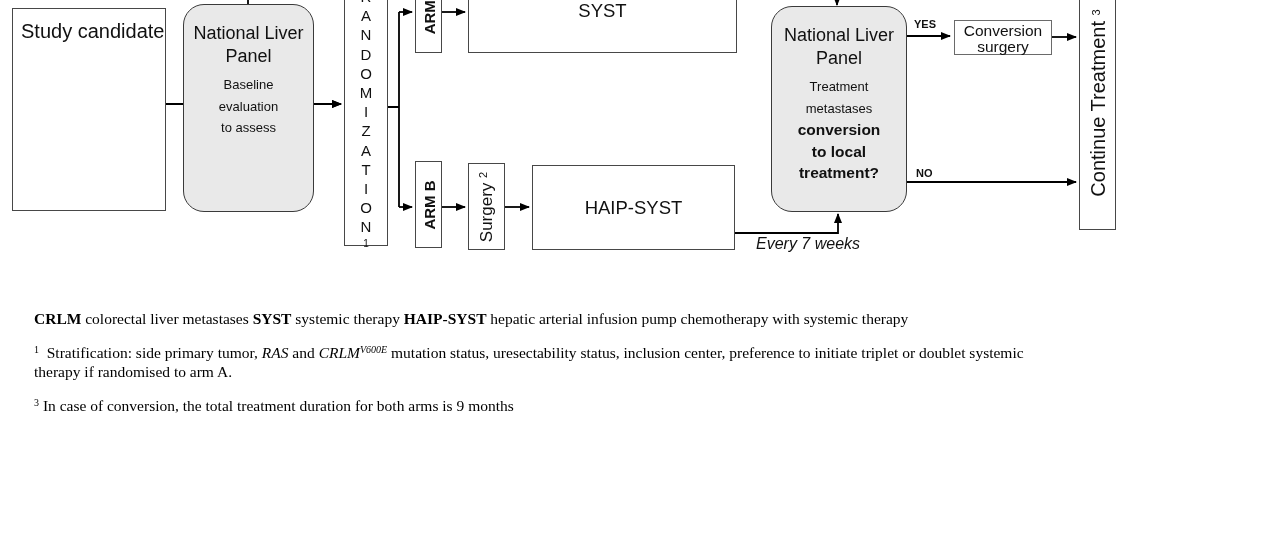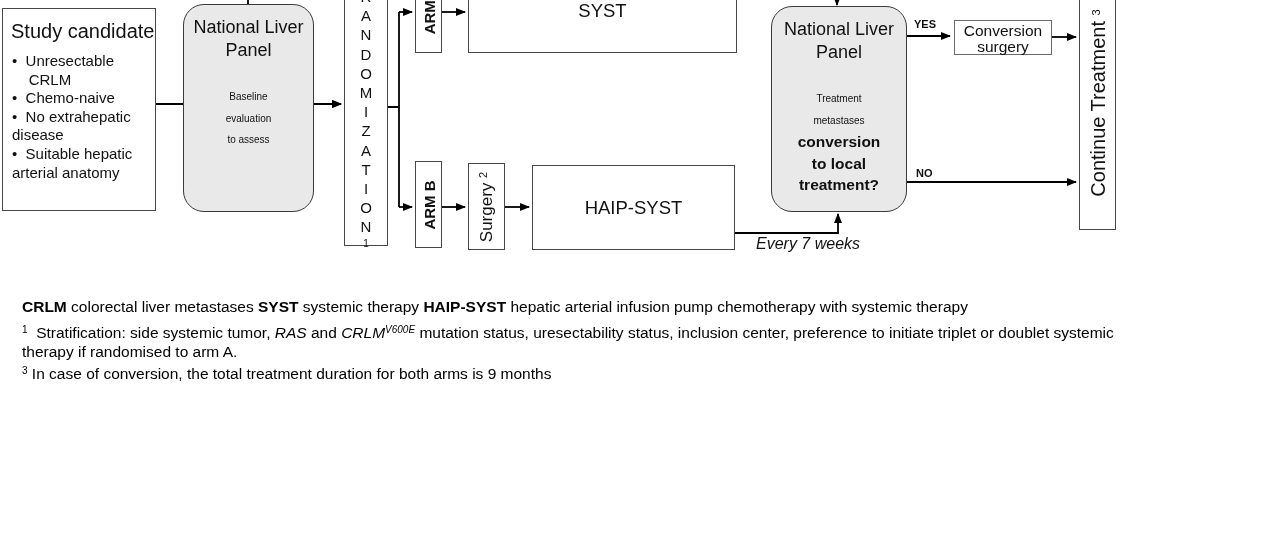--- a/index.html
+++ b/index.html
@@ -2,42 +2,42 @@
 <html><head>
 <meta charset="utf-8">
 <style>
   html,body{margin:0;padding:0;background:#fff;}
   .stage{position:relative;width:1280px;height:540px;background:#ffffff;overflow:hidden;
          font-family:"Liberation Sans", sans-serif;color:#111;}
   svg.lines{position:absolute;left:0;top:0;z-index:1;}
   .box{position:absolute;background:#fff;border:1.4px solid #474747;box-sizing:border-box;z-index:2;}
   .panel{position:absolute;background:#e9e9e9;border:1.4px solid #3a3a3a;border-radius:21px;
          box-sizing:border-box;z-index:2;text-align:center;}
-  .panel-title{font-size:18px;line-height:23px;white-space:pre-line;margin-top:11px;}
-  .panel-body{font-size:10px;line-height:21.5px;white-space:pre-line;margin-top:24px;}
+  .panel-title{font-size:18px;line-height:23px;white-space:pre-line;margin-top:17px;}
+  .panel-body{font-size:13px;line-height:21.5px;white-space:pre-line;margin-top:6px;}
   .panel-body-bold{font-size:15.5px;line-height:21.5px;white-space:pre-line;font-weight:700;}
   .study-title{font-size:20px;padding:11px 0 0 8px;}
   .study-bullets{font-size:15px;line-height:18.6px;white-space:pre-wrap;padding:9px 0 0 9px;}
   .center-label{display:flex;align-items:center;justify-content:center;width:100%;height:100%;
                 font-size:18.5px;}
   .vlabel{position:absolute;left:50%;top:50%;transform:translate(-50%,-50%) rotate(-90deg);
           white-space:nowrap;}
   .arm-label{font-size:15px;font-weight:700;}
   .surgery-label{font-size:17px;}
   .cont-label{font-size:20px;}
   .rsup{font-size:11px;vertical-align:5px;}
   .rand-letters{font-size:15px;line-height:19.2px;text-align:center;white-space:pre-line;
                 margin-top:6px;}
   .rand-sup{font-size:10px;text-align:center;margin-top:1px;}
   .flow-label{position:absolute;font-weight:700;font-size:11px;z-index:3;}
   .every8{position:absolute;font-style:italic;font-size:16px;z-index:3;}
   .conv-text{font-size:15.5px;line-height:16px;text-align:center;white-space:pre-line;padding-top:2px;}
   .legend{position:absolute;left:22px;top:297px;width:1150px;font-size:15.5px;line-height:19px;
           color:#000;z-index:3;}
-  .legend p{margin:0;white-space:pre-wrap;}
+  .legend p{margin:12px;white-space:pre-wrap;font-family:Liberation Serif, serif;}
   .legend p.fn1{margin-top:4px;}
   .b{font-weight:700;}
   .i{font-style:italic;}
   .sup{font-size:10px;vertical-align:5px;}
   .sup99{font-size:9.5px;vertical-align:5px;}
 </style>
 </head>
 <body>
 
 <div class="stage">
@@ -81,29 +81,22 @@
       <line x1="907" y1="36" x2="950" y2="36" marker-end="url(#ah)"></line>
     </g>
     <g>
       <line x1="1052" y1="37" x2="1076" y2="37" marker-end="url(#ah)"></line>
     </g>
     <g>
       <line x1="907" y1="182" x2="1076" y2="182" marker-end="url(#ah)"></line>
     </g>
   </svg>
 
-  <div class="box" style="left:2px;top:8px;width:154px;height:203px;">
+  <div class="box" style="left:12px;top:8px;width:154px;height:203px;">
     <div class="study-title">Study candidate</div>
-    <div class="study-bullets">•  Unresectable
-    CRLM
-•  Chemo-naive
-•  No extrahepatic
-disease
-•  Suitable hepatic
-arterial anatomy</div>
   </div>
 
   <div class="panel" style="left:183px;top:4px;width:131px;height:208px;">
     <div class="panel-title">National Liver
 Panel</div>
     <div class="panel-body">Baseline
 evaluation
 to assess</div>
   </div>
 
@@ -164,18 +157,18 @@
   </div>
 
   <div class="box" style="left:1079px;top:-25px;width:37px;height:255px;">
     <span class="vlabel cont-label"><span>Continue Treatment</span> <span class="rsup">3</span></span>
   </div>
 
   <div class="every8" style="left:756px;top:235px;">Every 7 weeks</div>
 
   <div class="legend">
     <p><span class="b">CRLM</span><span> colorectal liver metastases </span><span class="b">SYST</span><span> systemic therapy </span><span class="b">HAIP-SYST</span><span> hepatic arterial infusion pump chemotherapy with systemic therapy</span></p>
-    <p class="fn1"><span class="sup">1</span><span>  Stratification: side systemic tumor, </span><span class="i">RAS</span><span> and </span><span class="i">CRLM</span><span class="i sup">V600E</span><span> mutation status, uresectability status, inclusion center, preference to initiate triplet or doublet systemic
+    <p class="fn1"><span class="sup">1</span><span>  Stratification: side primary tumor, </span><span class="i">RAS</span><span> and </span><span class="i">CRLM</span><span class="i sup">V600E</span><span> mutation status, uresectability status, inclusion center, preference to initiate triplet or doublet systemic
 therapy if randomised to arm A.</span></p>
     <p><span class="sup">3</span><span> In case of conversion, the total treatment duration for both arms is 9 months</span></p>
   </div>
 
 </div>
 
 </body></html>

